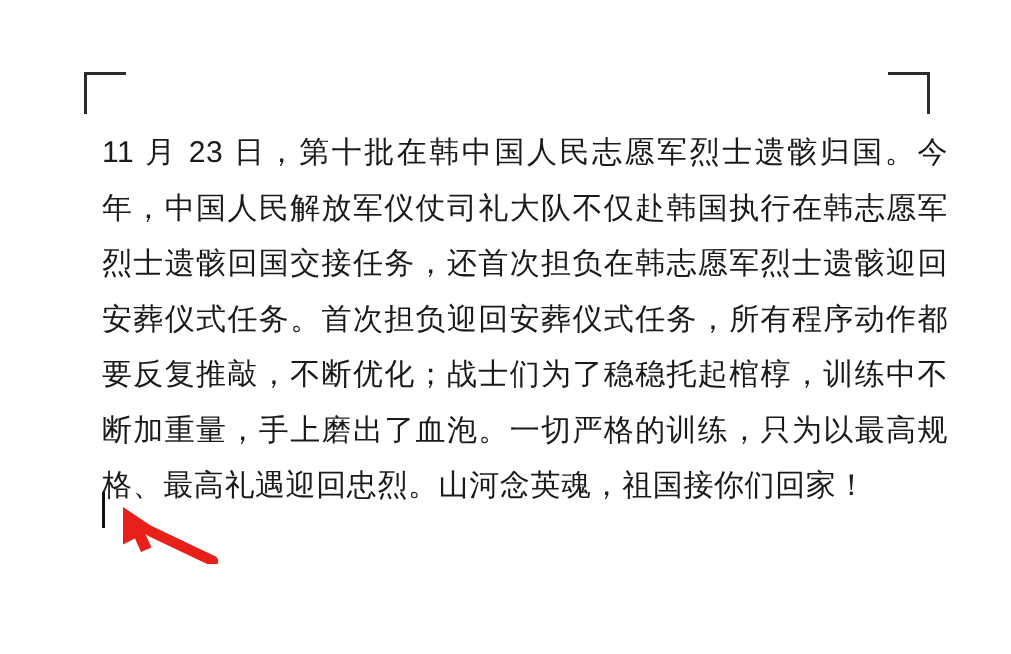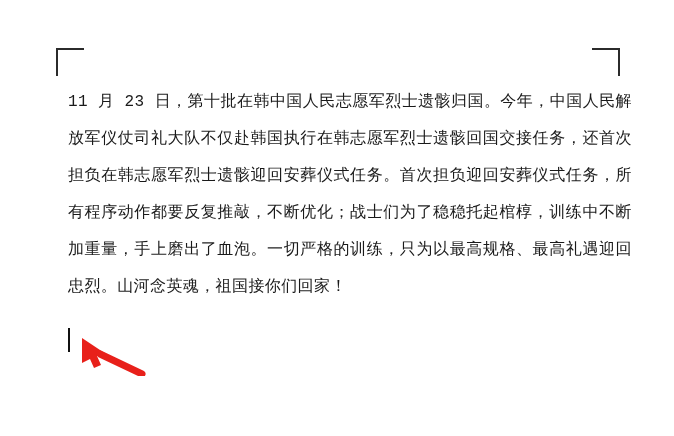--- a/index.html
+++ b/index.html
@@ -43,27 +43,27 @@
 
   .doc-body {
     position: absolute;
     left: 68px;
     top: 84px;
     width: 564px;
   }
 
   .para {
     margin: 0;
-    font-size: 16px;
+    font-size: 20px;
     line-height: 37px;
     color: #1a1a1a;
     text-align: justify;
     text-justify: inter-ideograph;
     letter-spacing: 0.4px;
-    font-family: Liberation Mono, monospace;
+    font-family: Liberation Sans, sans-serif;
   }
 
   
   .caret-line {
     position: absolute;
     left: 68px;
     top: 328px;
     height: 28px;
     width: 300px;
   }

